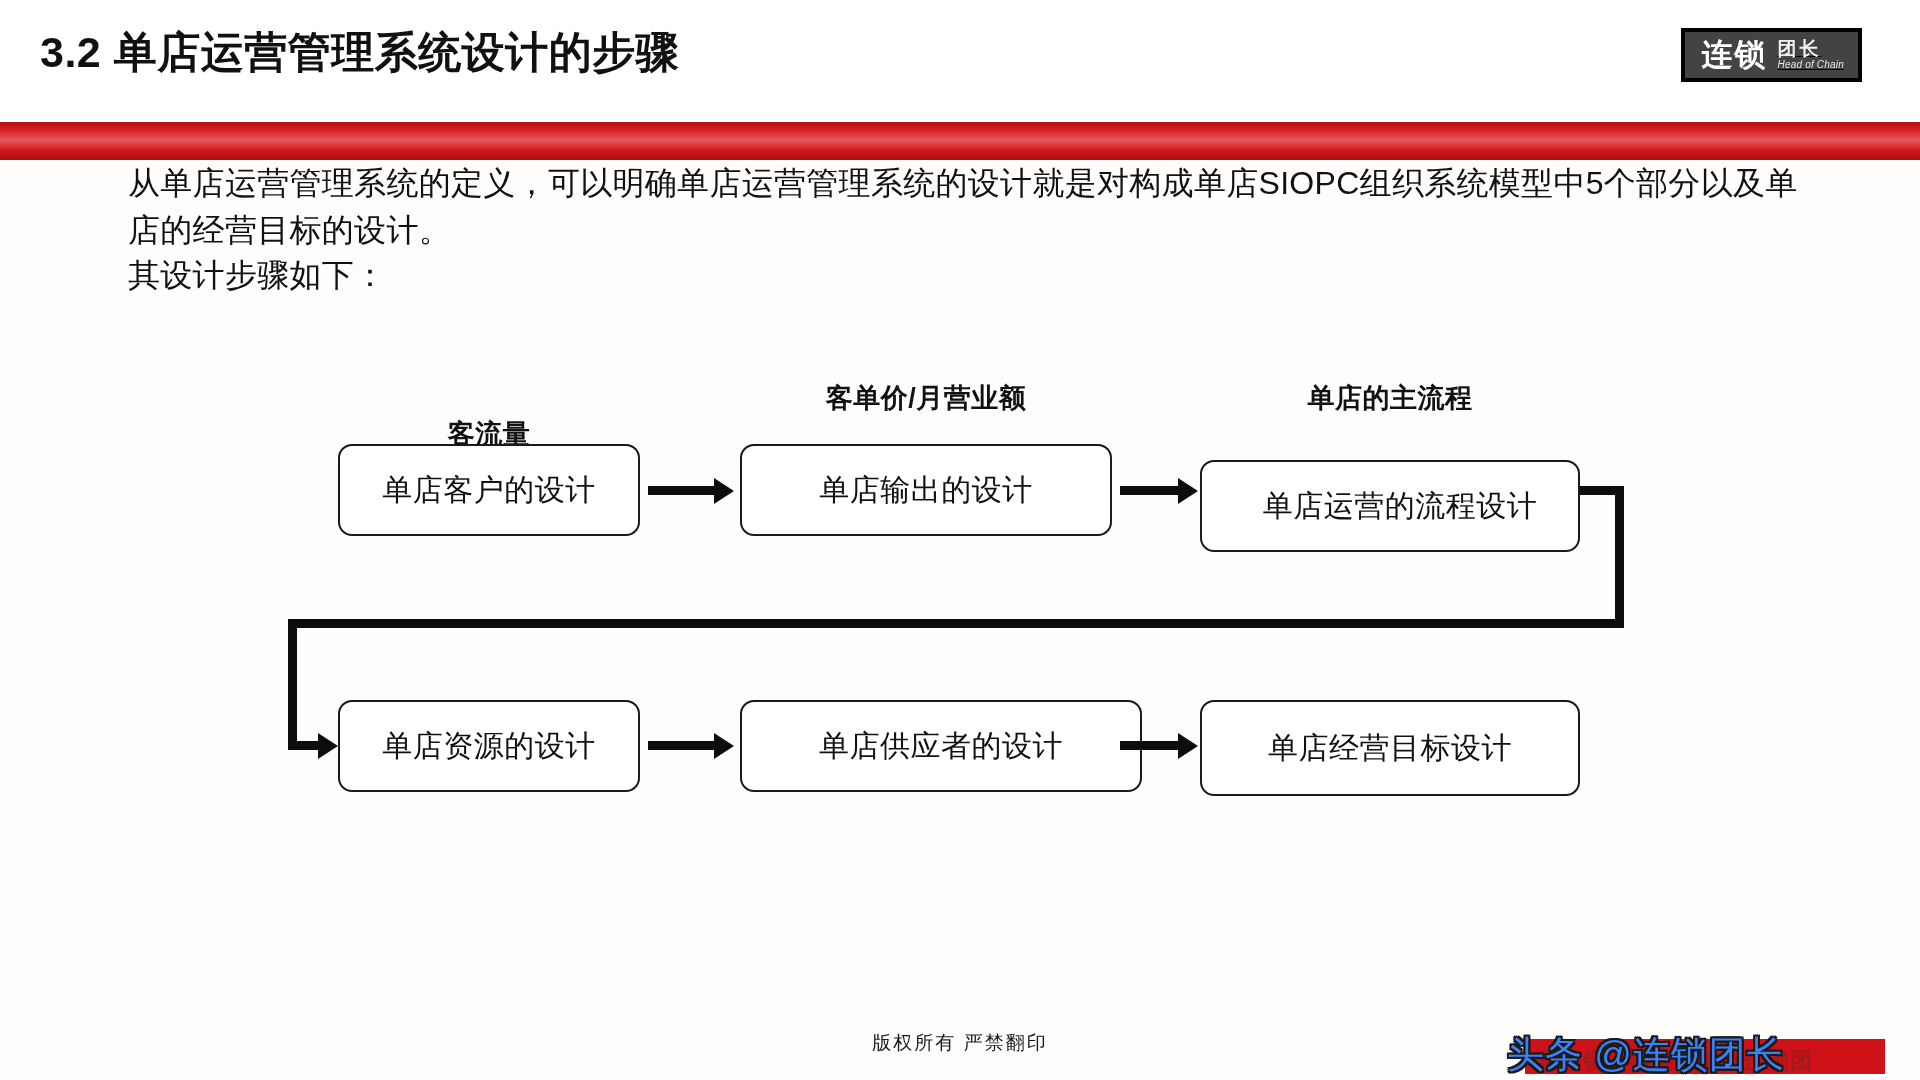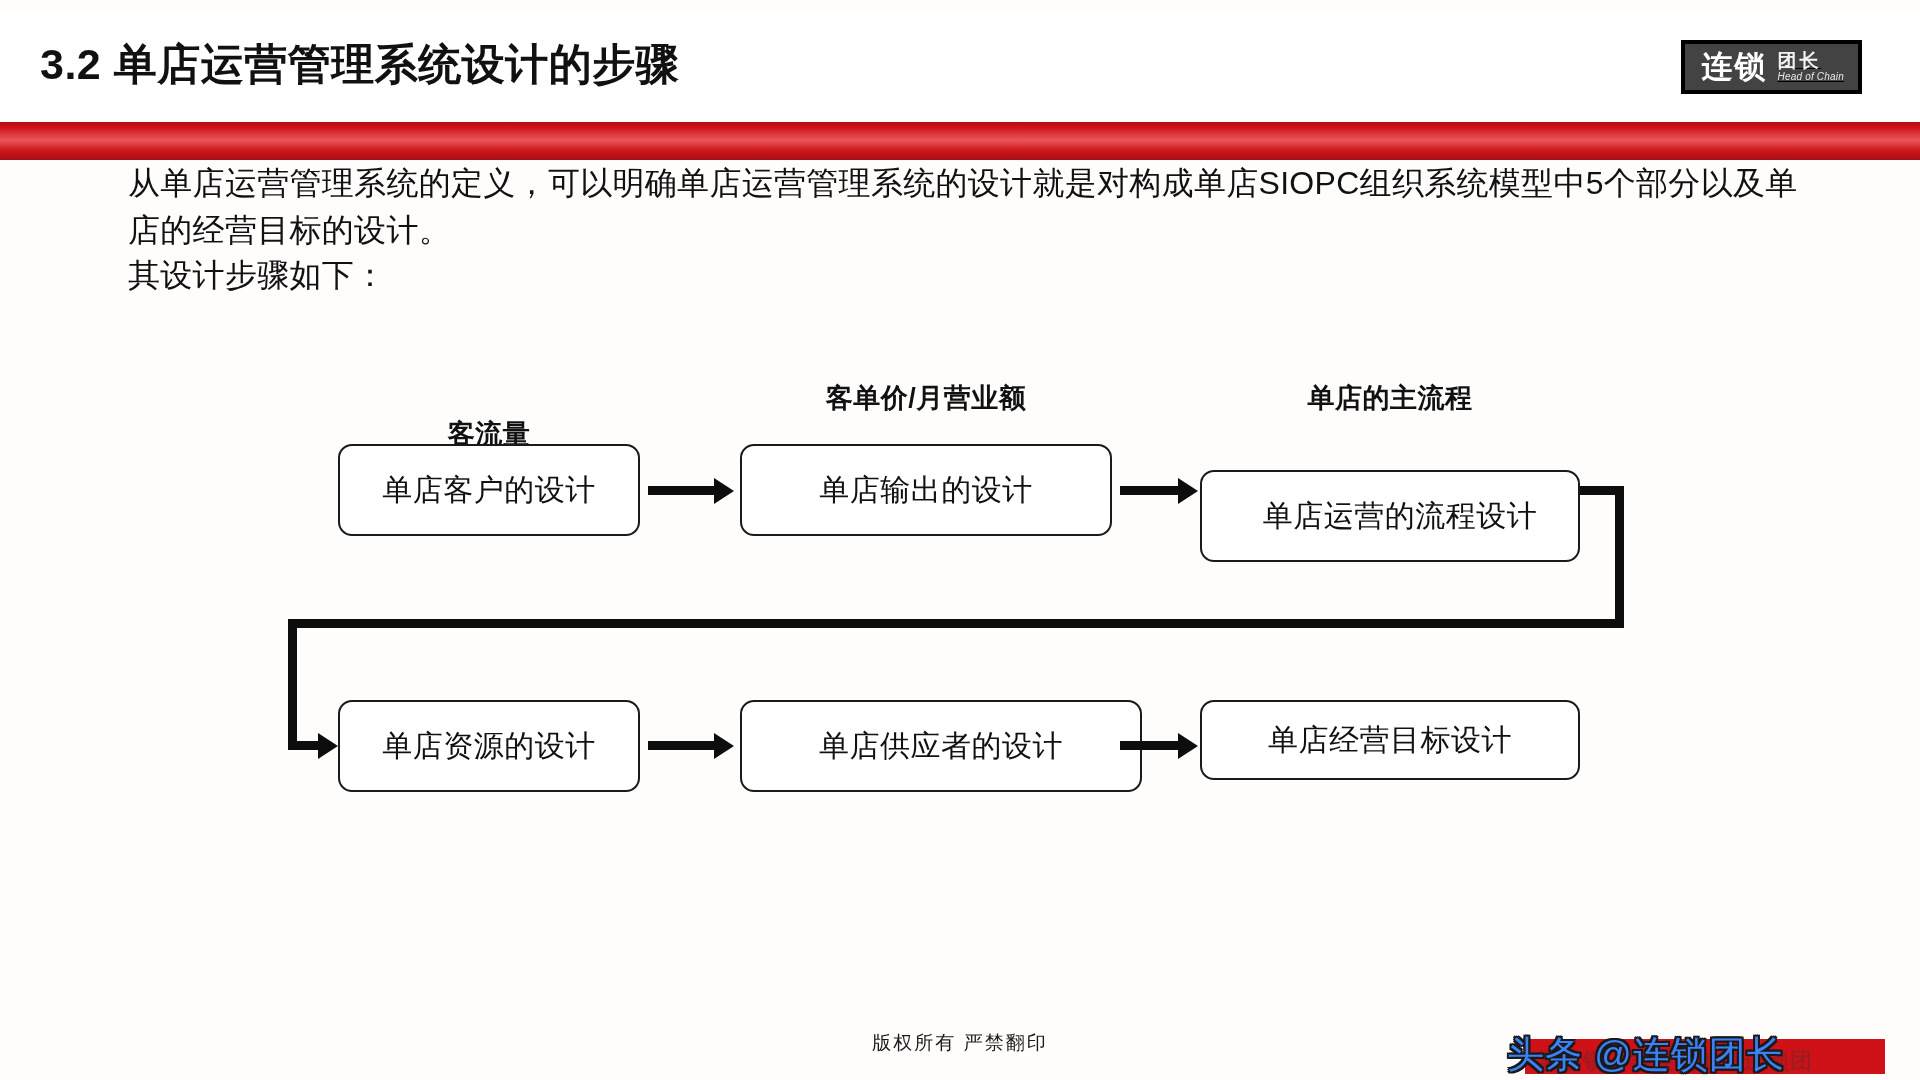--- a/index.html
+++ b/index.html
@@ -6,21 +6,21 @@
   body{
     width:1920px;height:1080px;
     background:#fffefd;
     font-family:"Liberation Sans","DejaVu Sans",sans-serif;
     overflow:hidden;
     position:relative;
   }
   .slide{position:absolute;inset:0;background:#fffdfc;}
 
   
-  .header{position:absolute;left:0;top:12px;width:1920px;height:122px;background:#ffffff;}
+  .header{position:absolute;left:0;top:0;width:1920px;height:122px;background:#ffffff;}
   .title{
     position:absolute;left:40px;top:24px;
     font-size:43px;font-weight:bold;color:#111111;
     letter-spacing:0.5px;white-space:nowrap;
   }
   .logo-box{
     position:absolute;right:58px;top:28px;
     background:#434343;
     padding:7px 14px 8px 16px;
     display:flex;align-items:flex-end;gap:10px;
@@ -116,38 +116,38 @@
   <div class="para para-2">其设计步骤如下：</div>
 
   <div class="diagram">
 
     <div class="col-head" style="left:338px;top:380px;width:302px;margin-top:36px;">客流量</div>
     <div class="col-head" style="left:740px;top:380px;width:372px;">客单价/月营业额</div>
     <div class="col-head" style="left:1200px;top:380px;width:380px;">单店的主流程</div>
 
     <div class="node" style="left:338px;top:444px;width:302px;height:92px;">单店客户的设计</div>
     <div class="node" style="left:740px;top:444px;width:372px;height:92px;">单店输出的设计</div>
-    <div class="node" style="left:1200px;top:470px;width:380px;height:92px;padding-left:20px;">单店运营的流程设计</div>
+    <div class="node" style="left:1200px;top:460px;width:380px;height:92px;padding-left:20px;">单店运营的流程设计</div>
 
     <div class="arrow-h" style="left:648px;top:486px;width:66px;"></div>
     <div class="arrow-head" style="left:714px;top:478px;"></div>
 
     <div class="arrow-h" style="left:1120px;top:486px;width:58px;"></div>
     <div class="arrow-head" style="left:1178px;top:478px;"></div>
 
     <div class="line-seg" style="left:1580px;top:486px;width:44px;height:9px;"></div>
     <div class="line-seg" style="left:1615px;top:486px;width:9px;height:142px;"></div>
     <div class="line-seg" style="left:288px;top:619px;width:1336px;height:9px;"></div>
     <div class="line-seg" style="left:288px;top:619px;width:9px;height:126px;"></div>
     <div class="line-seg" style="left:288px;top:741px;width:34px;height:9px;"></div>
     <div class="arrow-head" style="left:318px;top:733px;"></div>
 
     <div class="node" style="left:338px;top:700px;width:302px;height:92px;">单店资源的设计</div>
     <div class="node" style="left:740px;top:700px;width:402px;height:92px;">单店供应者的设计</div>
-    <div class="node" style="left:1200px;top:700px;width:380px;height:80px;">单店经营目标设计</div>
+    <div class="node" style="left:1200px;top:700px;width:380px;height:96px;">单店经营目标设计</div>
 
     <div class="arrow-h" style="left:648px;top:741px;width:66px;"></div>
     <div class="arrow-head" style="left:714px;top:733px;"></div>
 
     <div class="arrow-h" style="left:1120px;top:741px;width:58px;"></div>
     <div class="arrow-head" style="left:1178px;top:733px;"></div>
   </div>
 
   <div class="footer-note">版权所有  严禁翻印</div>
 

